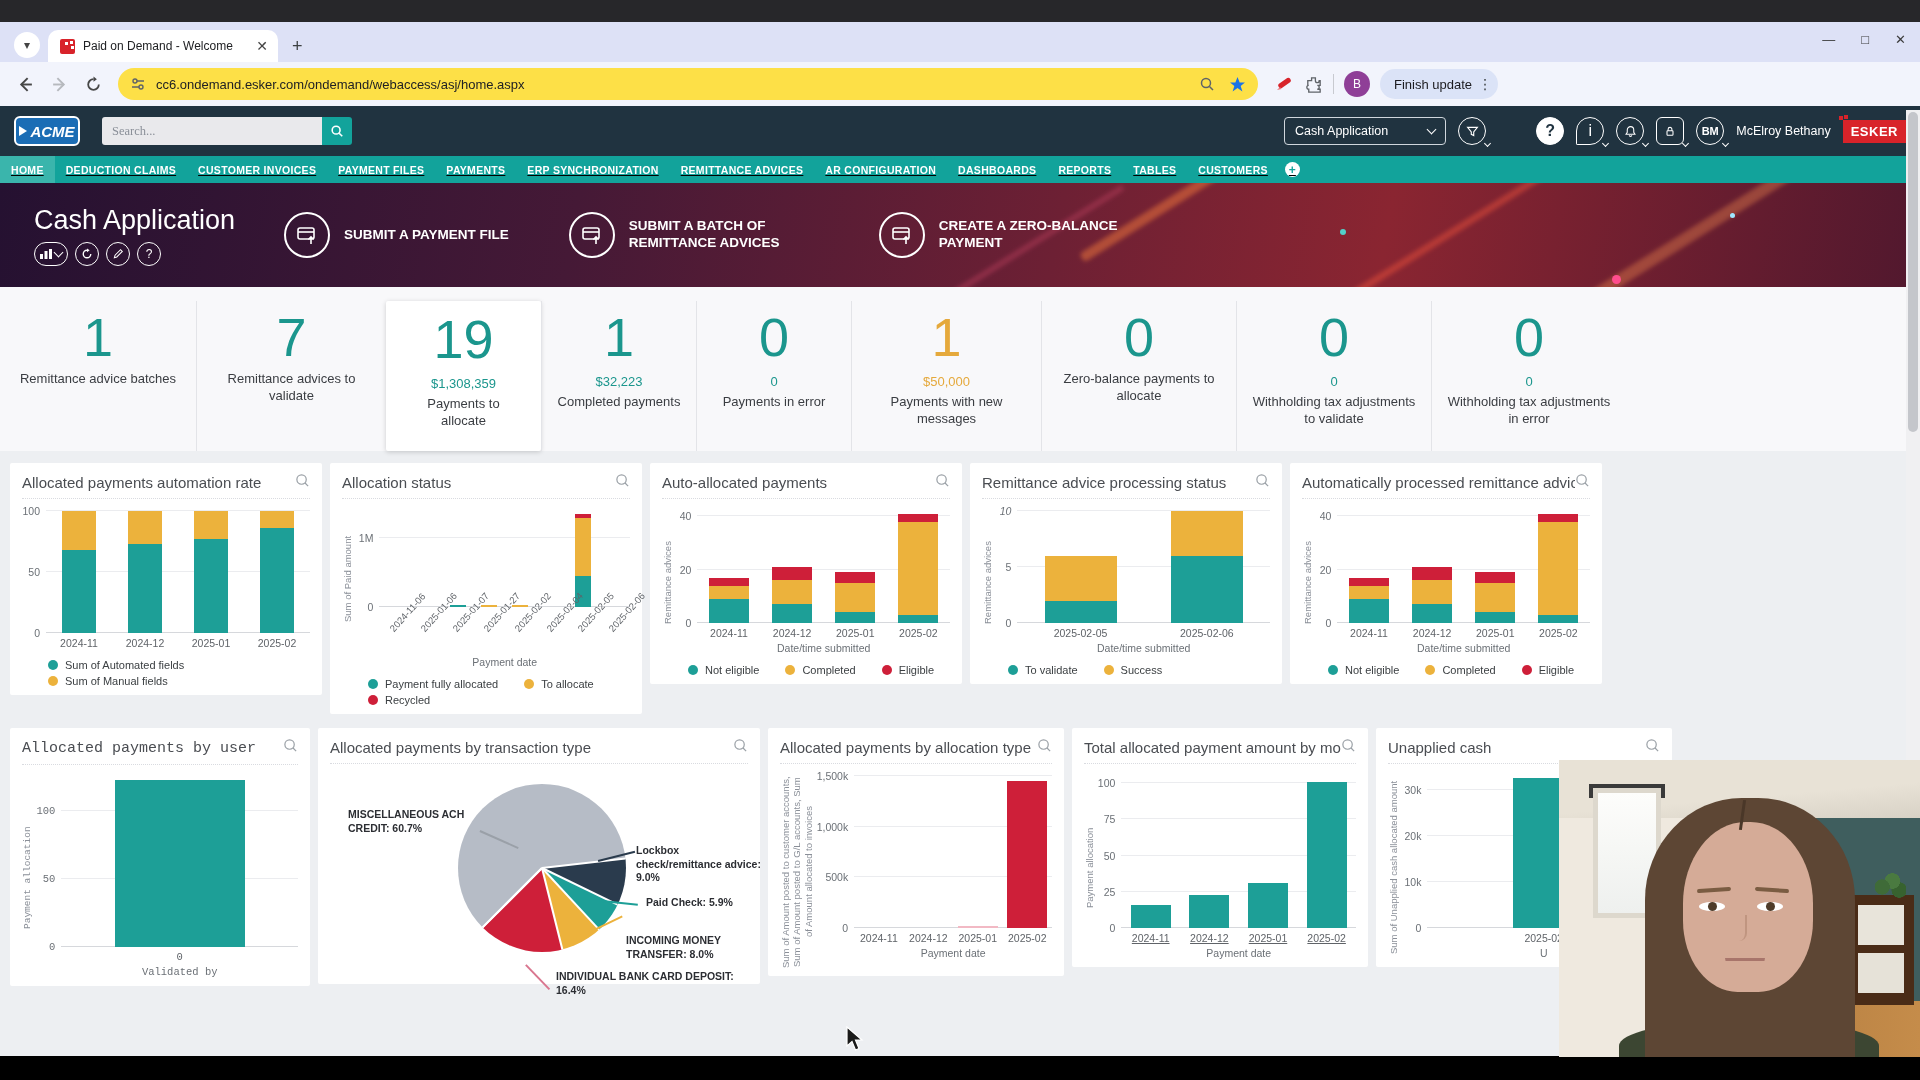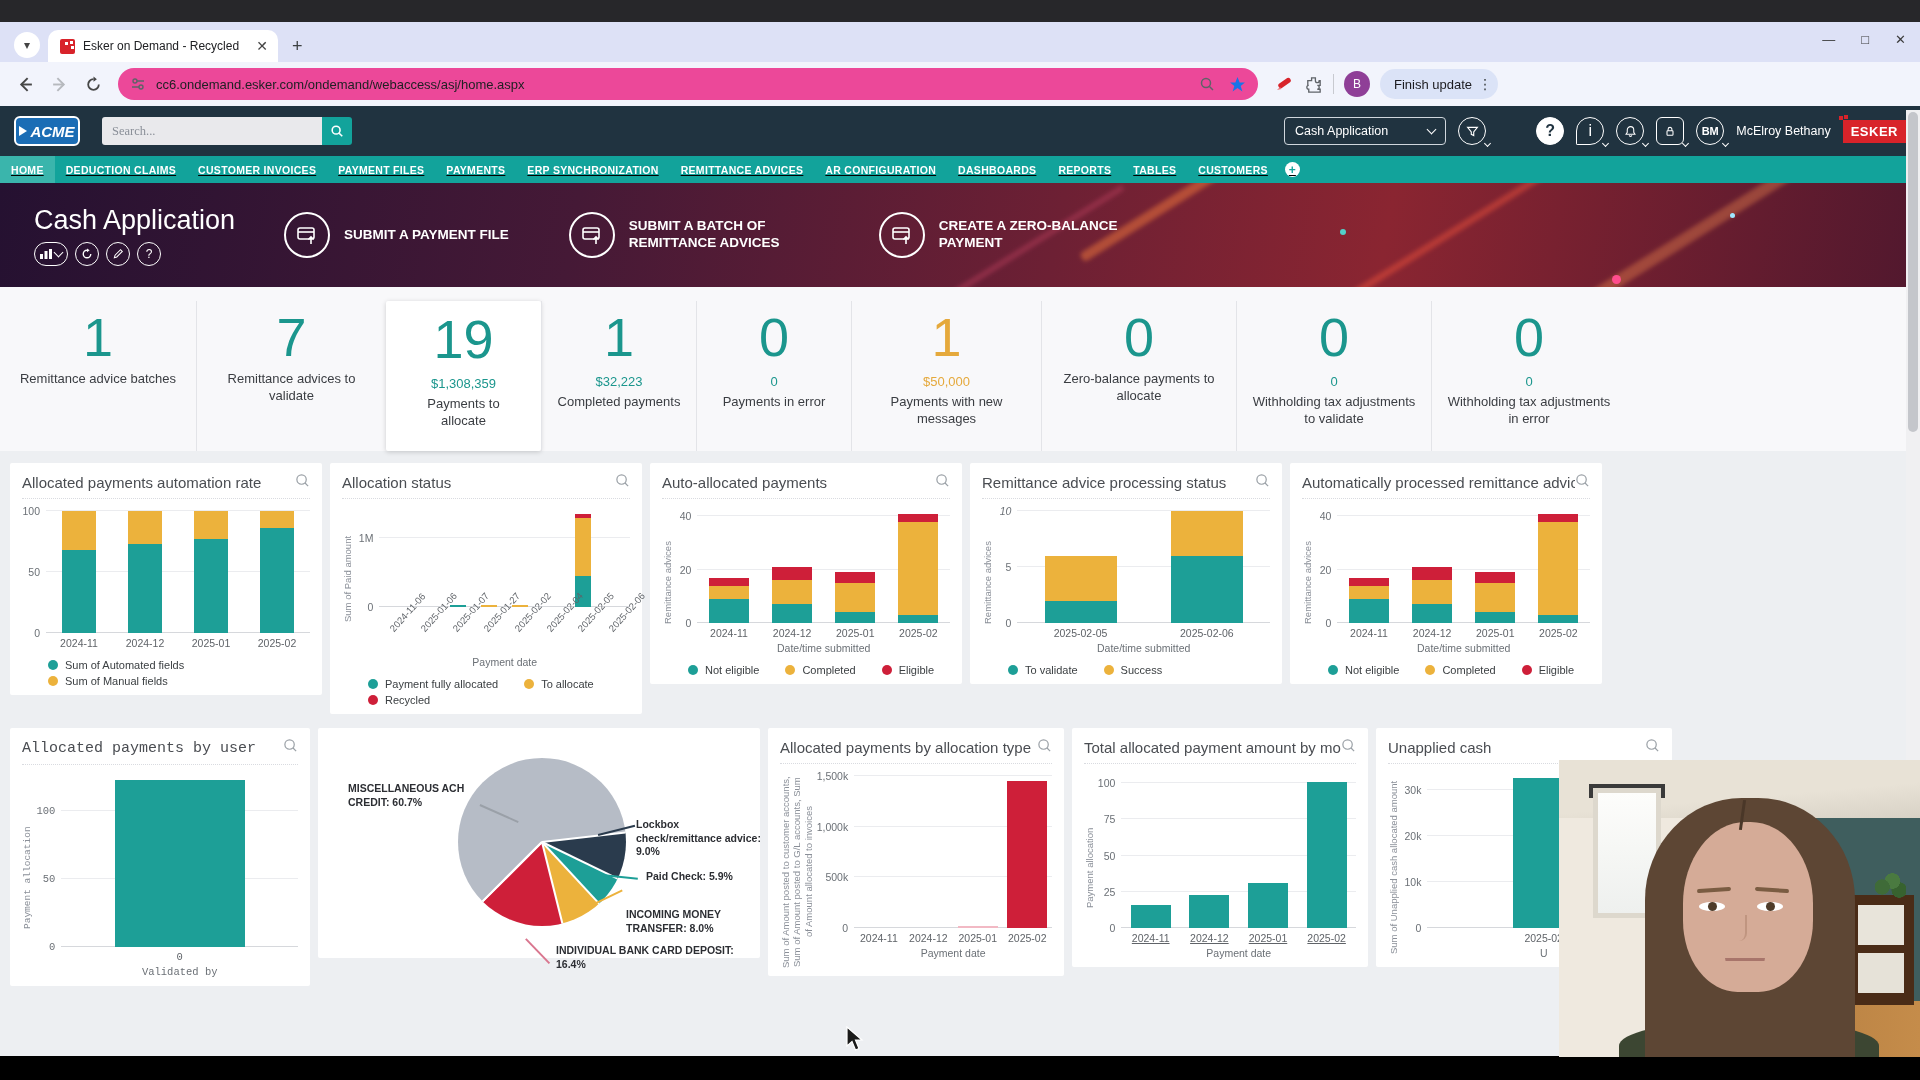--- a/index.html
+++ b/index.html
@@ -17,21 +17,21 @@
   .tab-favicon { width:15px; height:15px; background:#d8232a; border-radius:2px; margin-right:8px; position:relative; flex:none; }
   .tab-favicon:after { content:""; position:absolute; right:2px; top:2px; width:3px; height:3px; background:#fff; box-shadow:-5px 1px 0 #fff, 1px 5px 0 #fff; }
   .tab-title { font-size:12px; color:#202124; white-space:nowrap; overflow:hidden; flex:1; }
   .tab-close { color:#444; font-size:14px; margin-left:8px; }
   .newtab-btn { font-size:18px; color:#3c4043; margin:8px 0 0 14px; }
   .win-controls { position:absolute; right:14px; top:10px; display:flex; gap:26px; color:#3a3a3a; font-size:13px; }
 
   
   .toolbar { height:44px; background:#f2f4fc; display:flex; align-items:center; padding:0 10px; gap:4px; }
   .nav-ico { width:30px; height:30px; display:flex; align-items:center; justify-content:center; border-radius:50%; }
-  .addr { flex:0 0 1140px; height:32px; background:#ec4899; border-radius:16px; display:flex; align-items:center; padding:0 12px; margin-left:6px;justify-content:center; }
+  .addr { flex:0 0 1140px; height:32px; background:#fde047; border-radius:16px; display:flex; align-items:center; padding:0 12px; margin-left:6px;justify-content:center; }
   .addr-url { font-size:13px; color:#202124; flex:1; margin-left:10px; }
   .tool-right { display:flex; align-items:center; gap:10px; margin-left:12px; }
   .avatar-b { width:26px; height:26px; border-radius:50%; background:#8f3f97; color:#fff; font-size:12px; display:flex; align-items:center; justify-content:center; }
   .finish-update { background:#dbe3f7; border-radius:15px; height:30px; display:flex; align-items:center; padding:0 6px 0 14px; font-size:13px; color:#1b1b1f; gap:6px; }
   .kebab { font-size:14px; color:#3c4043; letter-spacing:0; }
 
   
   .appbar { height:50px; background:#203340; display:flex; align-items:center; padding:0 14px; }
   .acme-logo { width:66px; height:30px; background:#1b6db5; border:2px solid #fff; border-radius:6px; display:flex; align-items:center; justify-content:center; gap:3px; color:#fff; font-weight:bold; font-style:italic; font-size:15px; }
   .acme-tri { width:0; height:0; border-left:8px solid #fff; border-top:5px solid transparent; border-bottom:5px solid transparent; }
@@ -140,21 +140,21 @@
 <body>
 
 <div id="stage">
 
   <div class="top-strip"></div>
 
   <div class="tabstrip">
     <div class="win-chevron">▾</div>
     <div class="tab">
       <div class="tab-favicon"></div>
-      <div class="tab-title">Esker on Demand - Recycled</div>
+      <div class="tab-title">Paid on Demand - Welcome</div>
       <div class="tab-close">✕</div>
     </div>
     <div class="newtab-btn">+</div>
     <div class="win-controls">
       <span>—</span>
       <span>□</span>
       <span>✕</span>
     </div>
   </div>
 
@@ -715,20 +715,27 @@
                 </div>
               </div>
               <div class="xrow">
                 <div class="xcat" style="width: 138px;">0</div>
               </div>
               <div class="xlabel">Validated by</div>
             </div>
           </div>
         </div>
         <div class="card" style="width: 442px;">
+          <div class="card-head">
+            <div class="card-title">Allocated payments by transaction type</div>
+            <div><svg width="15" height="15" viewBox="0 0 16 16">
+                <circle cx="7" cy="7" r="5" stroke="#9aa0a6" fill="none" stroke-width="1.3"></circle>
+                <path d="M10.7 10.7 L14 14" stroke="#9aa0a6" stroke-width="1.3"></path>
+              </svg></div>
+          </div>
           <div class="pie-body">
             <div class="pie" style="left: 128px; top: 16px; width: 168px; height: 168px; background: conic-gradient(from 225deg, rgb(182, 188, 198) 0deg, rgb(182, 188, 198) 218.52deg, rgb(42, 59, 77) 218.52deg, rgb(42, 59, 77) 250.92deg, rgb(29, 159, 151) 250.92deg, rgb(29, 159, 151) 272.16deg, rgb(236, 178, 60) 272.16deg, rgb(236, 178, 60) 300.96deg, rgb(206, 31, 57) 300.96deg, rgb(206, 31, 57) 360deg);"></div>
             <div class="pie-line" style="left: 211px; top: 16px; height: 84px; transform: rotate(225deg);"></div>
             <div class="pie-line" style="left: 211px; top: 16px; height: 84px; transform: rotate(443.52deg);"></div>
             <div class="pie-line" style="left: 211px; top: 16px; height: 84px; transform: rotate(475.92deg);"></div>
             <div class="pie-line" style="left: 211px; top: 16px; height: 84px; transform: rotate(497.16deg);"></div>
             <div class="pie-line" style="left: 211px; top: 16px; height: 84px; transform: rotate(525.96deg);"></div>
             <div class="pie-line" style="left: 211px; top: 16px; height: 84px; transform: rotate(585deg);"></div>
             <div class="pie-label" style="left: 18px; top: 40px; width: 135px;">MISCELLANEOUS ACH CREDIT: 60.7%</div>
             <div class="pie-leader" style="left: 150px; top: 62px; width: 42px; background: rgb(154, 160, 168); transform: rotate(24deg);"></div>

